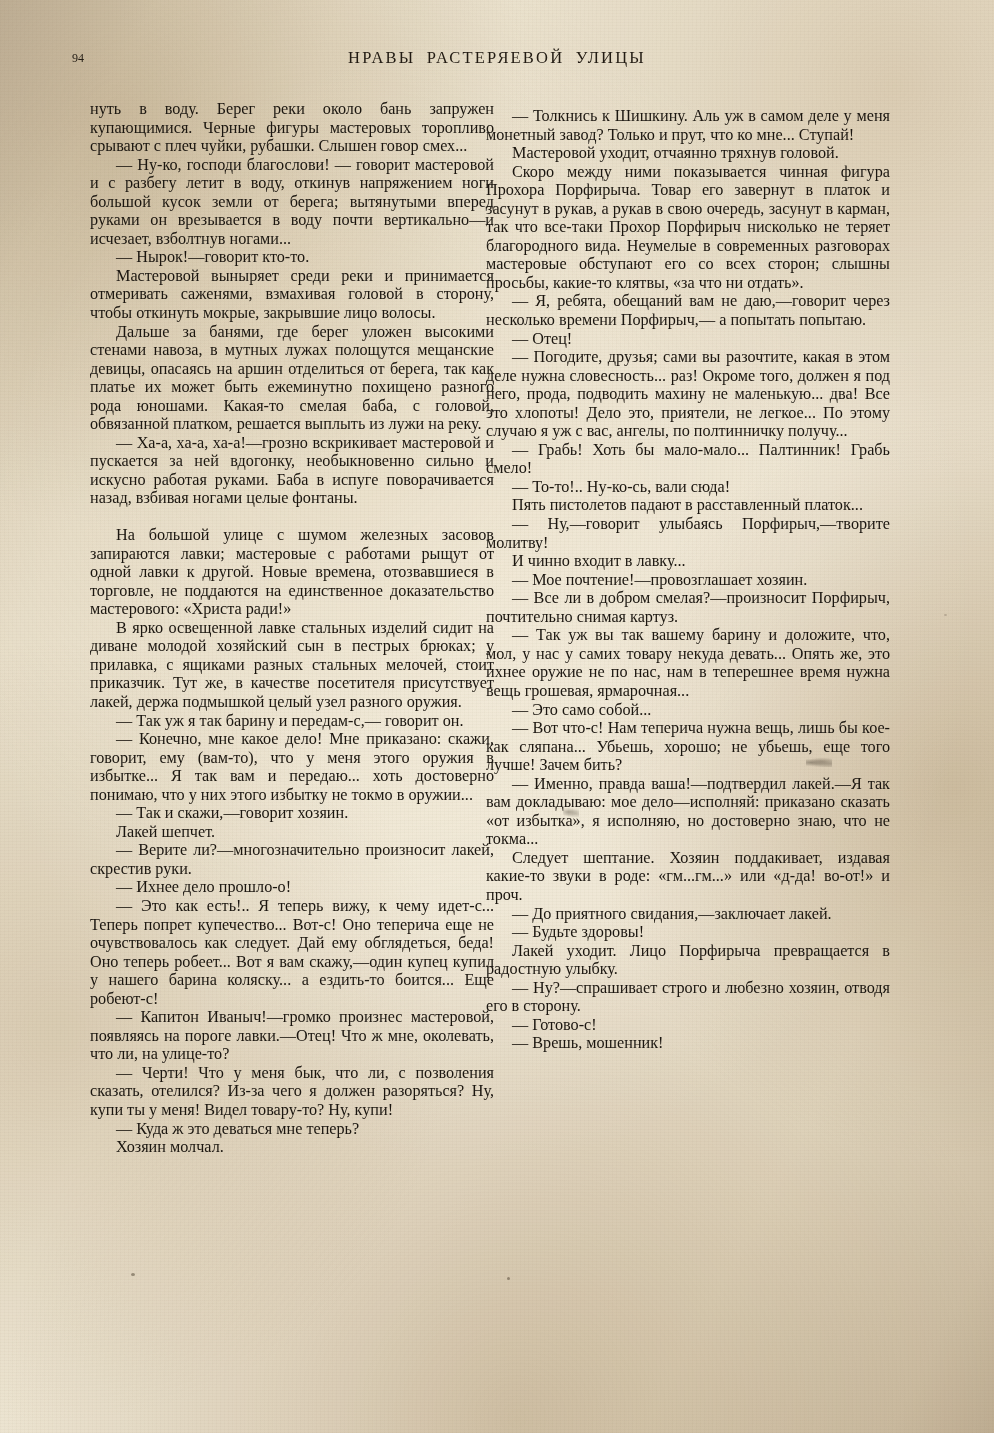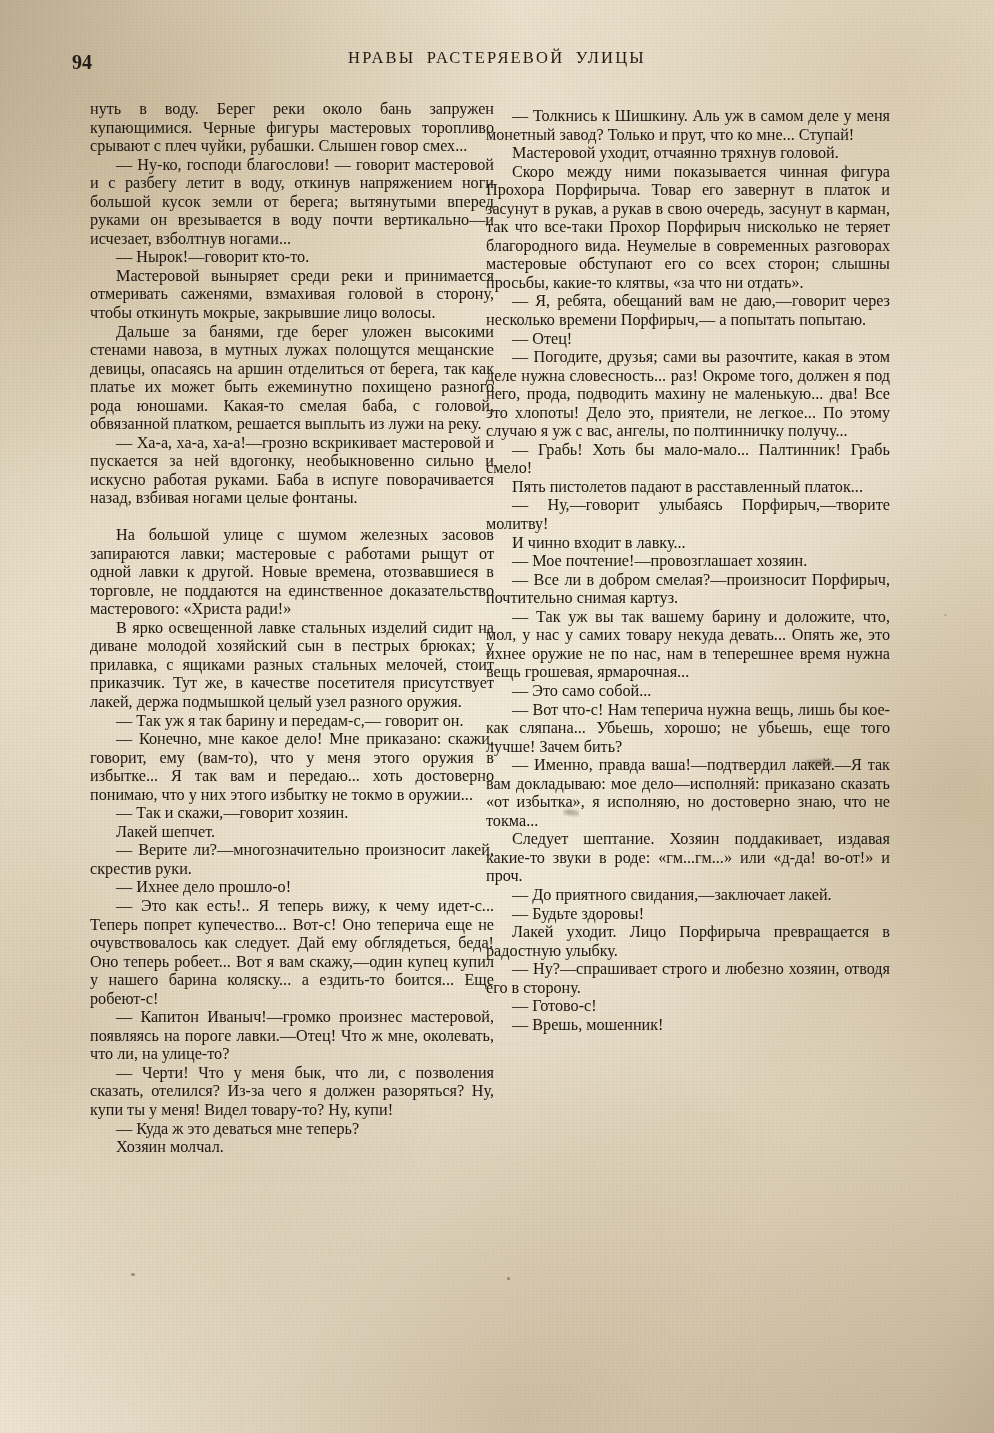--- a/index.html
+++ b/index.html
@@ -54,22 +54,22 @@
     position: absolute;
     top: 48px;
     left: 72px;
     right: 72px;
     height: 26px;
   }
   .folio {
     position: absolute;
     left: 0;
     top: 3px;
-    font-size: 20px;
-    font-weight: bold;
+    font-size: 12px;
+    font-weight: normal;
     letter-spacing: 0px;
     color: #241d15;
   }
   .runhead-title {
     position: absolute;
     left: 0;
     right: 0;
     top: 0;
     text-align: center;
     font-size: 16.5px;
@@ -170,20 +170,21 @@
       </div>
 
     <div class="col col-right">
         <p>— Толкнись к Шишкину. Аль уж в самом деле у меня монетный завод? Только и прут, что ко мне... Ступай!</p>
         <p>Мастеровой уходит, отчаянно тряхнув головой.</p>
         <p>Скоро между ними показывается чинная фигура Прохора Порфирыча. Товар его завернут в платок и засунут в рукав, а рукав в свою очередь, засунут в карман, так что все-таки Прохор Порфирыч нисколько не теряет благородного вида. Неумелые в современных разговорах мастеровые обступают его со всех сторон; слышны просьбы, какие-то клятвы, «за что ни отдать».</p>
         <p>— Я, ребята, обещаний вам не даю,—говорит через несколько времени Порфирыч,— а попытать попытаю.</p>
         <p>— Отец!</p>
         <p>— Погодите, друзья; сами вы разочтите, какая в этом деле нужна словесность... раз! Окроме того, должен я под него, прода, подводить махину не маленькую... два! Все это хлопоты! Дело это, приятели, не легкое... По этому случаю я уж с вас, ангелы, по полтинничку получу...</p>
         <p>— Грабь! Хоть бы мало-мало... Палтинник! Грабь смело!</p>
+        <p>— То-то!.. Ну-ко-сь, вали сюда!</p>
         <p>Пять пистолетов падают в расставленный платок...</p>
         <p>— Ну,—говорит улыбаясь Порфирыч,—творите молитву!</p>
         <p>И чинно входит в лавку...</p>
         <p>— Мое почтение!—провозглашает хозяин.</p>
         <p>— Все ли в добром смелая?—произносит Порфирыч, почтительно снимая картуз.</p>
         <p>— Так уж вы так вашему барину и доложите, что, мол, у нас у самих товару некуда девать... Опять же, это ихнее оружие не по нас, нам в теперешнее время нужна вещь грошевая, ярмарочная...</p>
         <p>— Это само собой...</p>
         <p>— Вот что-с! Нам теперича нужна вещь, лишь бы кое-как сляпана... Убьешь, хорошо; не убьешь, еще того лучше! Зачем бить?</p>
         <p>— Именно, правда ваша!—подтвердил лакей.—Я так вам докладываю: мое дело—исполняй: приказано сказать «от избытка», я исполняю, но достоверно знаю, что не токма...</p>
         <p>Следует шептание. Хозяин поддакивает, издавая какие-то звуки в роде: «гм...гм...» или «д-да! во-от!» и проч.</p>

